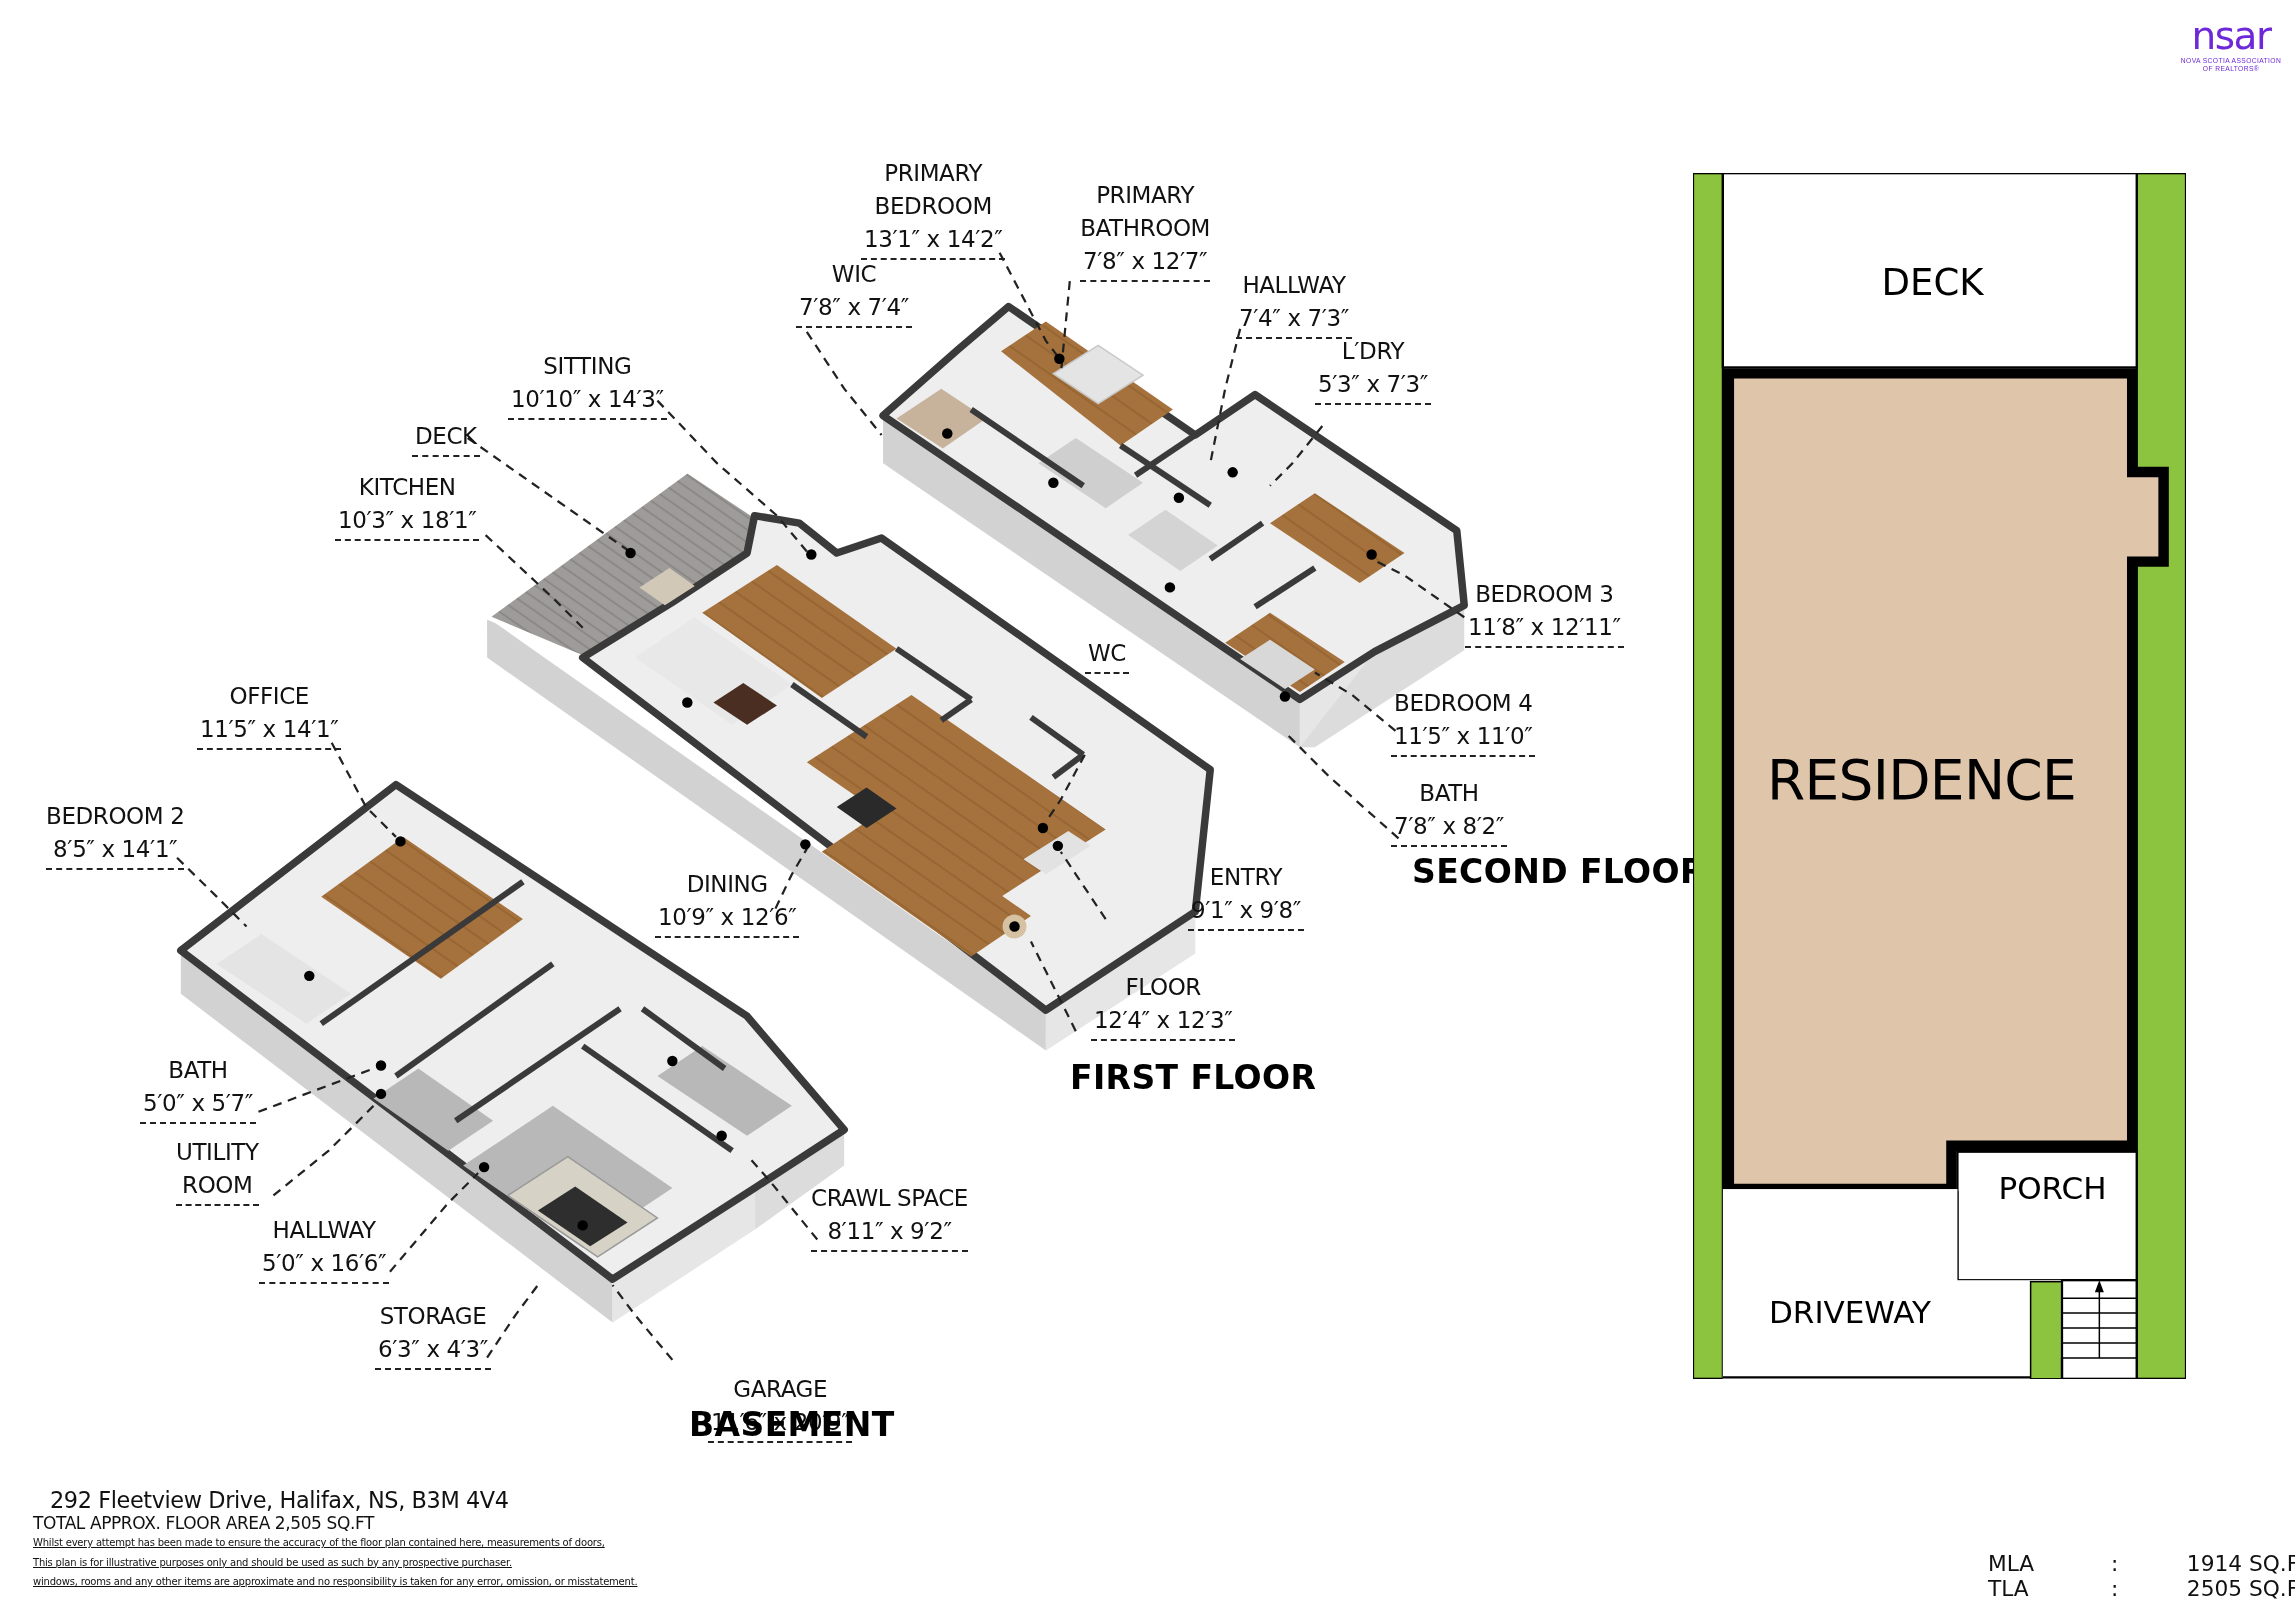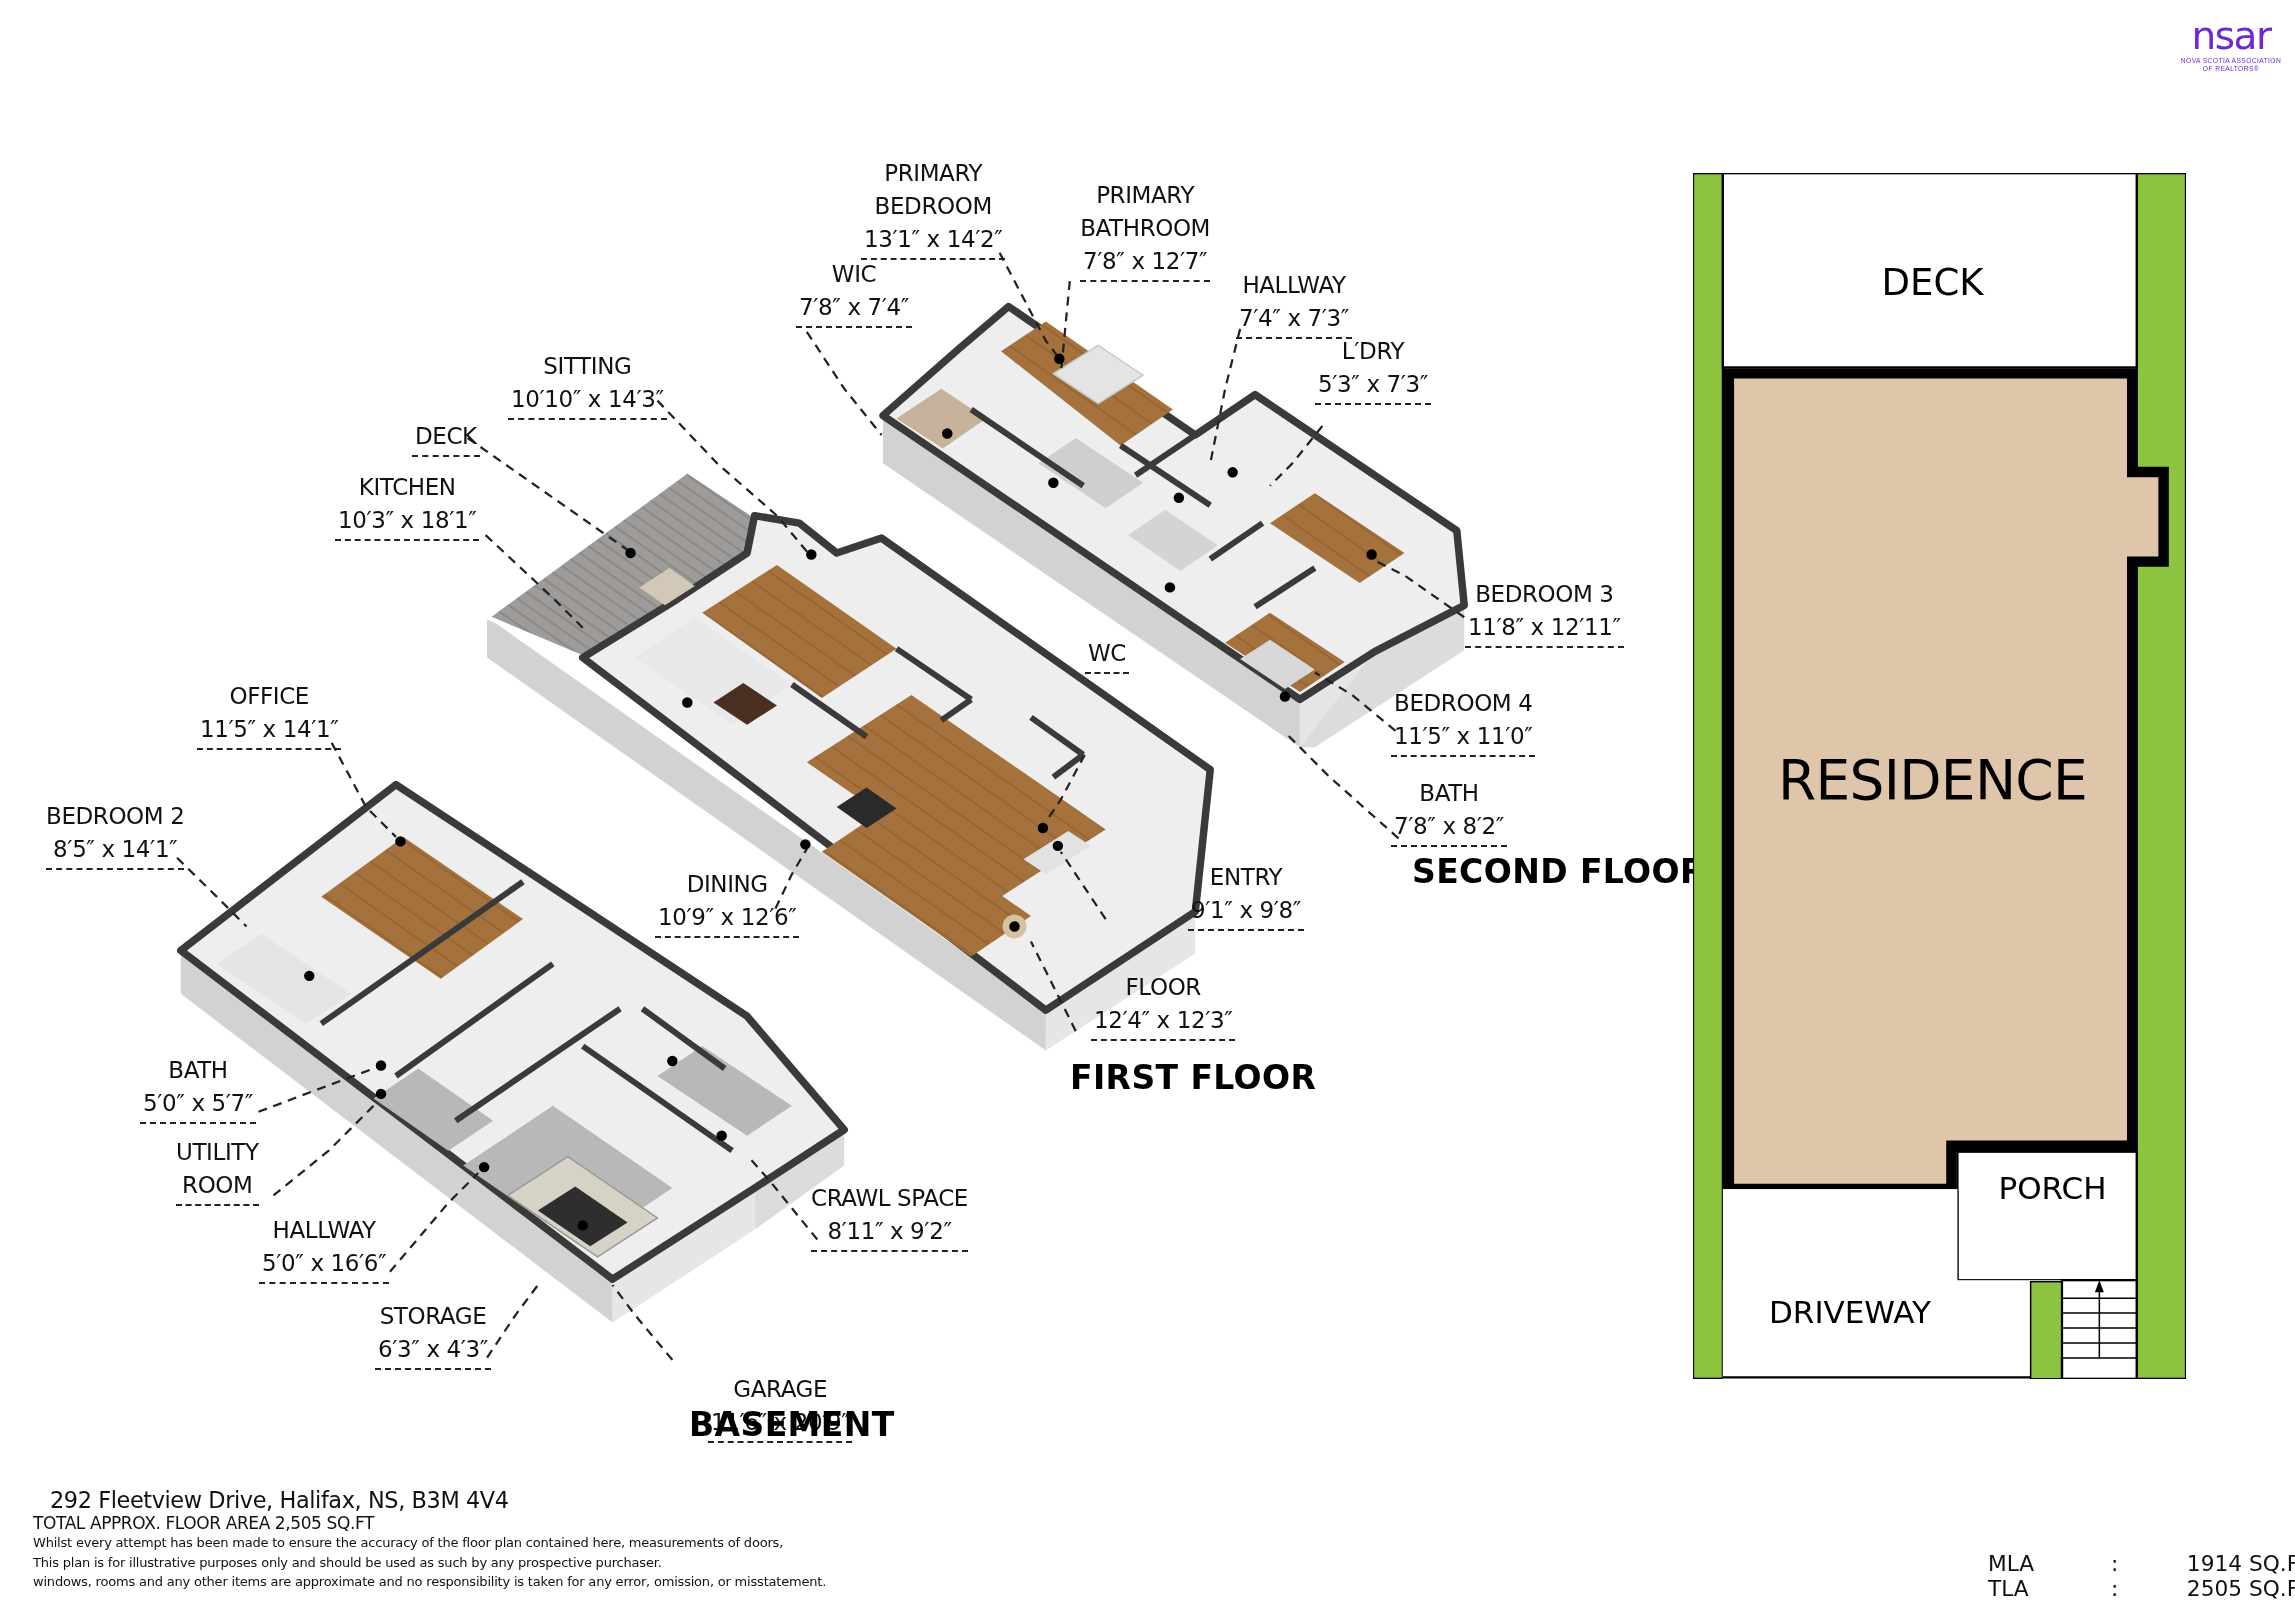--- a/index.html
+++ b/index.html
@@ -8,21 +8,21 @@
   .room-label .dim{display:block;border-bottom:2.2px dashed #222;padding:0 3px 1.5px;}
   .room-label .name{display:block;}
   .floor-title{position:absolute;font-family:"DejaVu Sans",sans-serif;font-weight:bold;font-size:33px;letter-spacing:0.4px;color:#000;white-space:nowrap;}
   svg.plans{position:absolute;left:0;top:0;}
   .logo{position:absolute;left:2171px;top:15px;width:120px;text-align:center;color:#6d28d9;}
   .logo .mark{font-family:"DejaVu Sans",sans-serif;font-size:39px;line-height:42px;letter-spacing:-1.5px;}
   .logo .sub{font-size:6.7px;line-height:8.2px;letter-spacing:0.4px;}
   .footer{position:absolute;left:33px;top:1487px;font-family:"DejaVu Sans",sans-serif;}
   .footer .addr{font-size:22.4px;line-height:27px;letter-spacing:-0.4px;margin-left:17px;}
   .footer .area{font-size:17px;line-height:19.4px;letter-spacing:-0.4px;}
-  .footer .disc{font-size:13px;line-height:19.4px;letter-spacing:-0.2px;width:942px;}
+  .footer .disc{font-size:10px;line-height:19.4px;letter-spacing:-0.2px;width:942px;text-decoration:underline;}
   .stats{position:absolute;left:1988px;top:1551px;font-family:"DejaVu Sans",sans-serif;font-size:21.7px;line-height:25.4px;}
   .stats .row{display:flex;}
   .stats .k{width:123px;}
   .stats .c{width:52px;}
   .stats .v{width:149px;text-align:right;}
   .site{position:absolute;left:1693px;top:173px;width:493px;height:1206px;}
   .site .lbl{position:absolute;font-family:"DejaVu Sans",sans-serif;color:#000;white-space:nowrap;text-align:center;}
 </style>
 </head>
 <body>
@@ -307,21 +307,21 @@
       <line x1="494" y1="1546" x2="594" y2="1546"></line>
       <line x1="494" y1="1566" x2="594" y2="1566"></line>
       <line x1="494" y1="1586" x2="594" y2="1586"></line>
       <line x1="544" y1="1586" x2="544" y2="1490"></line>
     </g>
     <polygon points="544,1482 538,1498 550,1498" fill="#000"></polygon>
     <rect x="494" y="1482" width="100" height="132" fill="none" stroke="#000" stroke-width="3"></rect>
     <line x1="494" y1="1586" x2="494" y2="1614" stroke="#000" stroke-width="3"></line>
   </svg>
   <div class="lbl" style="left:135px;top:88px;width:209px;font-size:37px;">DECK</div>
-  <div class="lbl" style="left:45px;top:575px;width:389px;font-size:55px;letter-spacing:-0.7px;">RESIDENCE</div>
+  <div class="lbl" style="left:34px;top:575px;width:389px;font-size:55px;letter-spacing:-0.7px;">RESIDENCE</div>
   <div class="lbl" style="left:281px;top:997px;width:157px;font-size:31px;">PORCH</div>
   <div class="lbl" style="left:45px;top:1121px;width:224px;font-size:31px;">DRIVEWAY</div>
 </div>
 
 <div class="footer">
   <div class="addr">292 Fleetview Drive, Halifax, NS, B3M 4V4</div>
   <div class="area">TOTAL APPROX. FLOOR AREA 2,505 SQ.FT</div>
   <div class="disc">Whilst every attempt has been made to ensure the accuracy of the floor plan contained here, measurements of doors,</div>
   <div class="disc">This plan is for illustrative purposes only and should be used as such by any prospective purchaser.</div>
   <div class="disc">windows, rooms and any other items are approximate and no responsibility is taken for any error, omission, or misstatement.</div>

